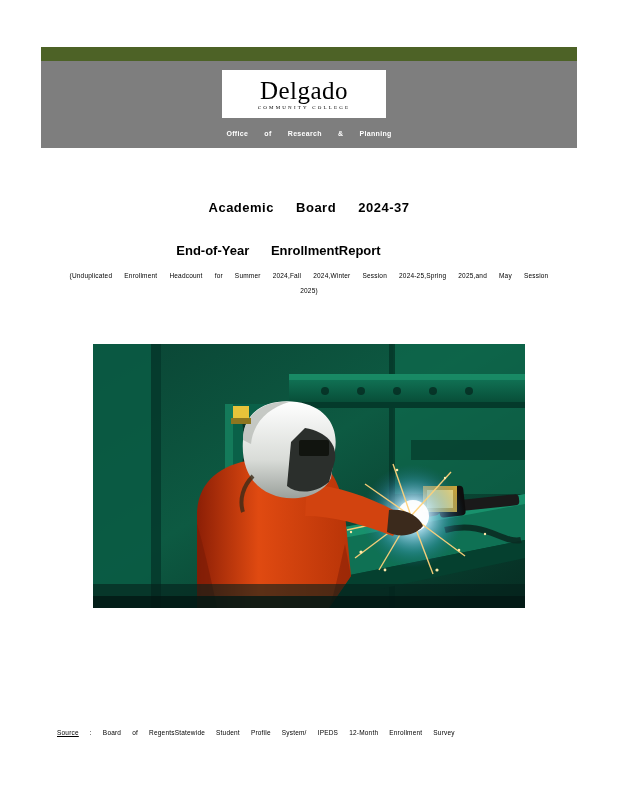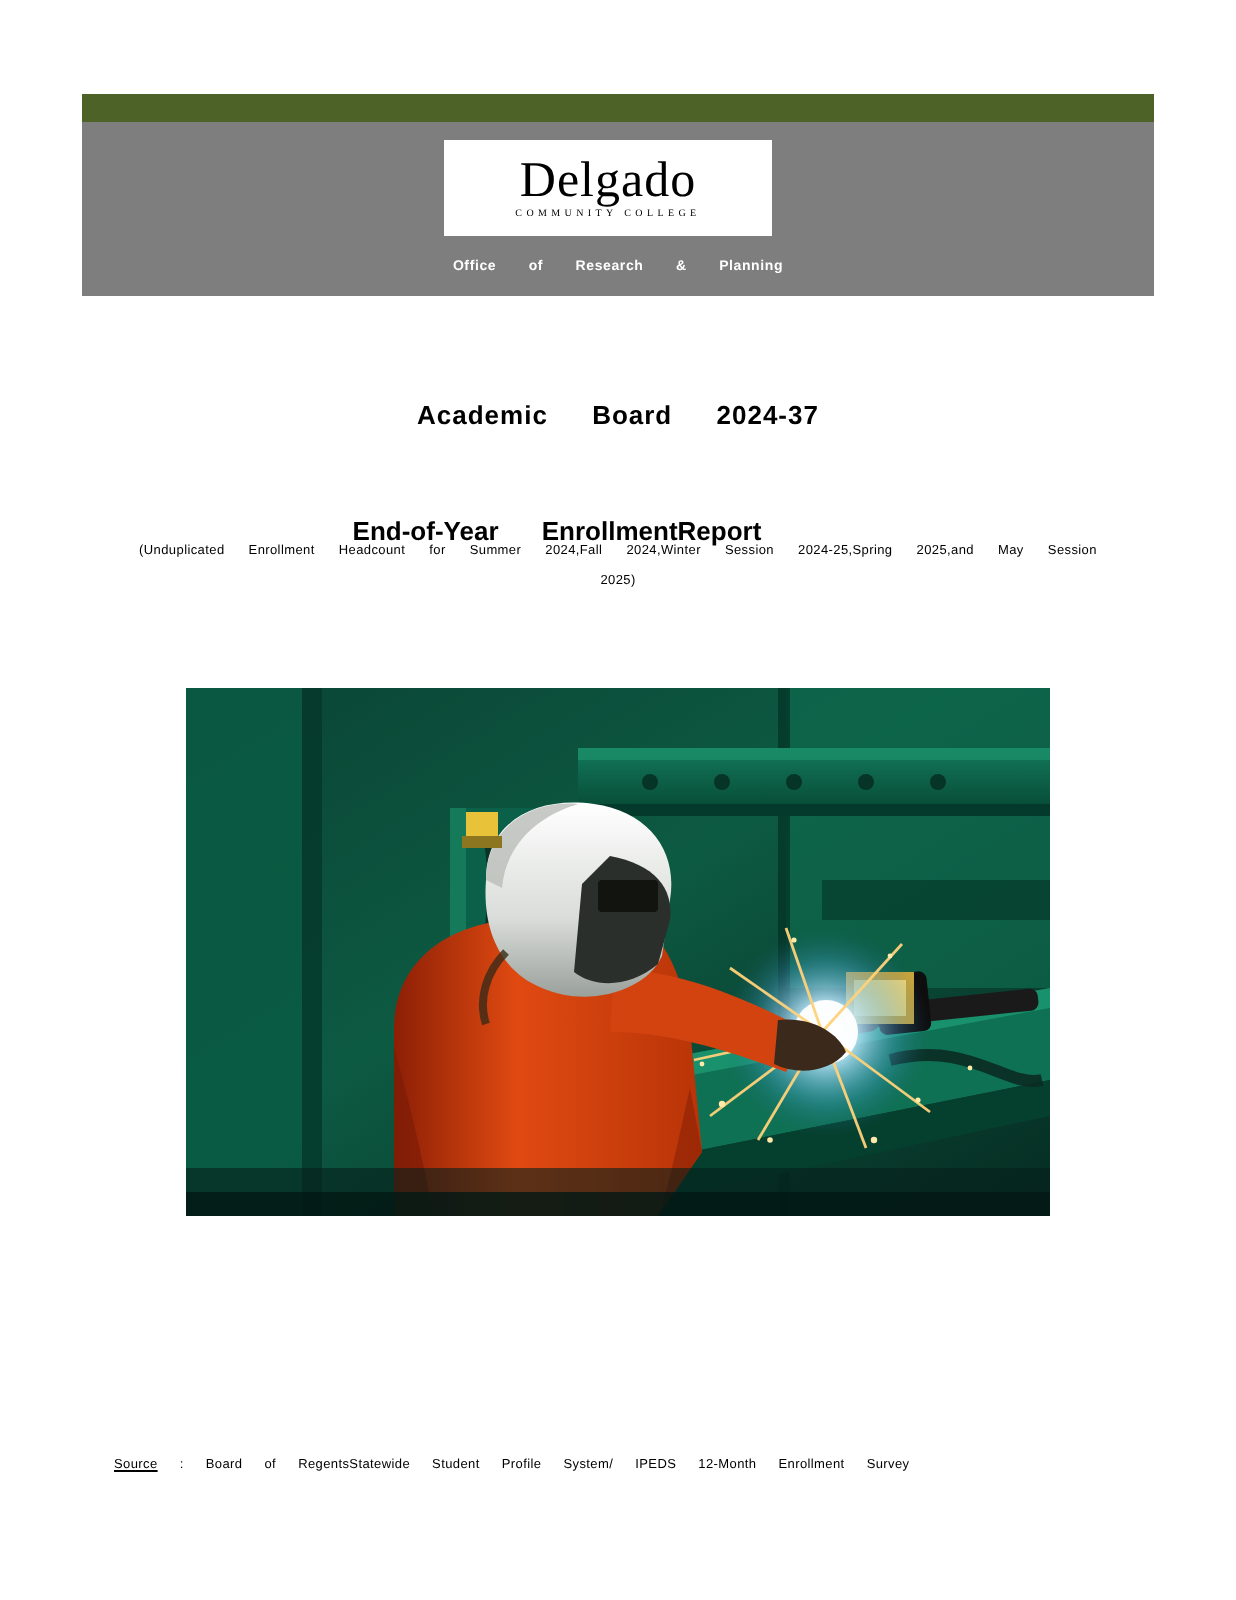--- a/index.html
+++ b/index.html
@@ -92,21 +92,21 @@
     text-align: center;
     font-size: 13px;
     font-weight: bold;
     letter-spacing: 0.5px;
   }
   .title-academic span { margin: 16px 9px; }
 
   .title-report {
     position: absolute;
     left: 0;
-    top: 258px;
+    top: 243px;
     width: 557px;
     text-align: center;
     font-size: 13px;
     font-weight: bold;
   }
   .title-report span { margin: 0 9px; }
 
   .subtitle {
     position: absolute;
     left: 55px;

